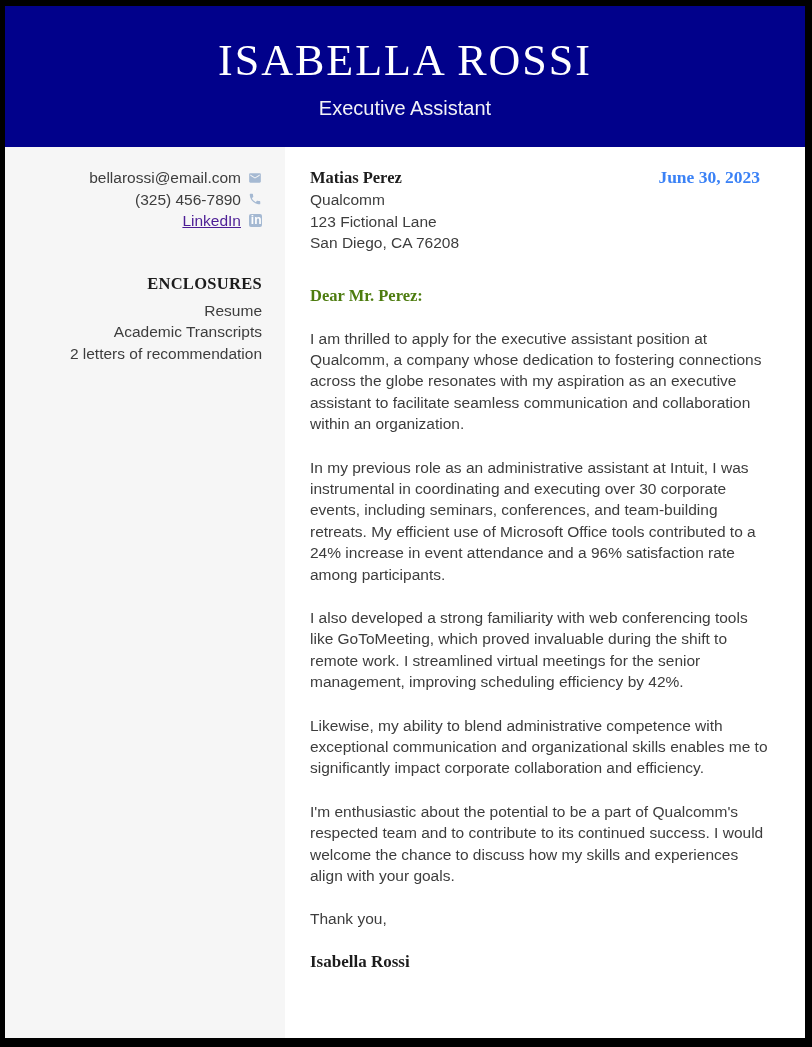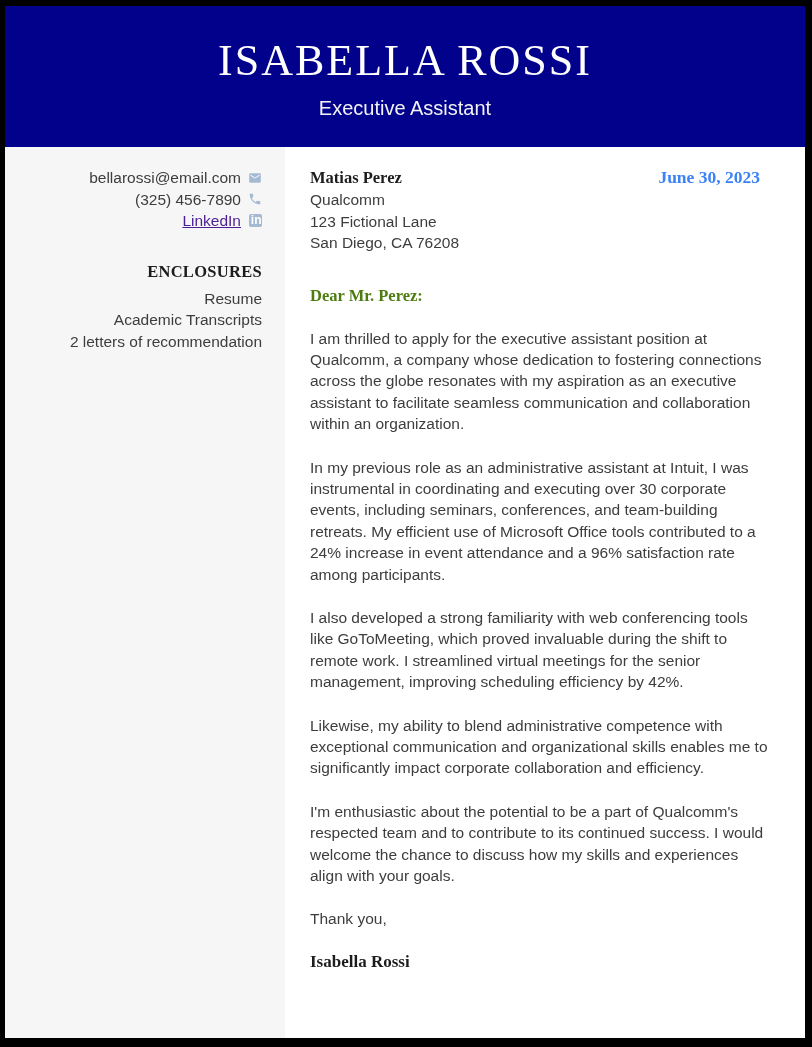--- a/index.html
+++ b/index.html
@@ -80,21 +80,21 @@
     font-weight: bold;
     line-height: 13px;
     text-align: right;
     display: inline-block;
   }
   .link {
     color: #4c1d95;
     text-decoration: underline;
     cursor: pointer;
   }
-  .enclosures { margin-top: 30px; }
+  .enclosures { margin-top: 42px; }
   .enclosures-heading {
     font-family: "Liberation Serif", serif;
     font-weight: bold;
     font-size: 16.5px;
     color: #1c1c1c;
     letter-spacing: 0.3px;
     margin-bottom: 6px;
   }
   .enclosure-item { line-height: 21.5px; }
   

